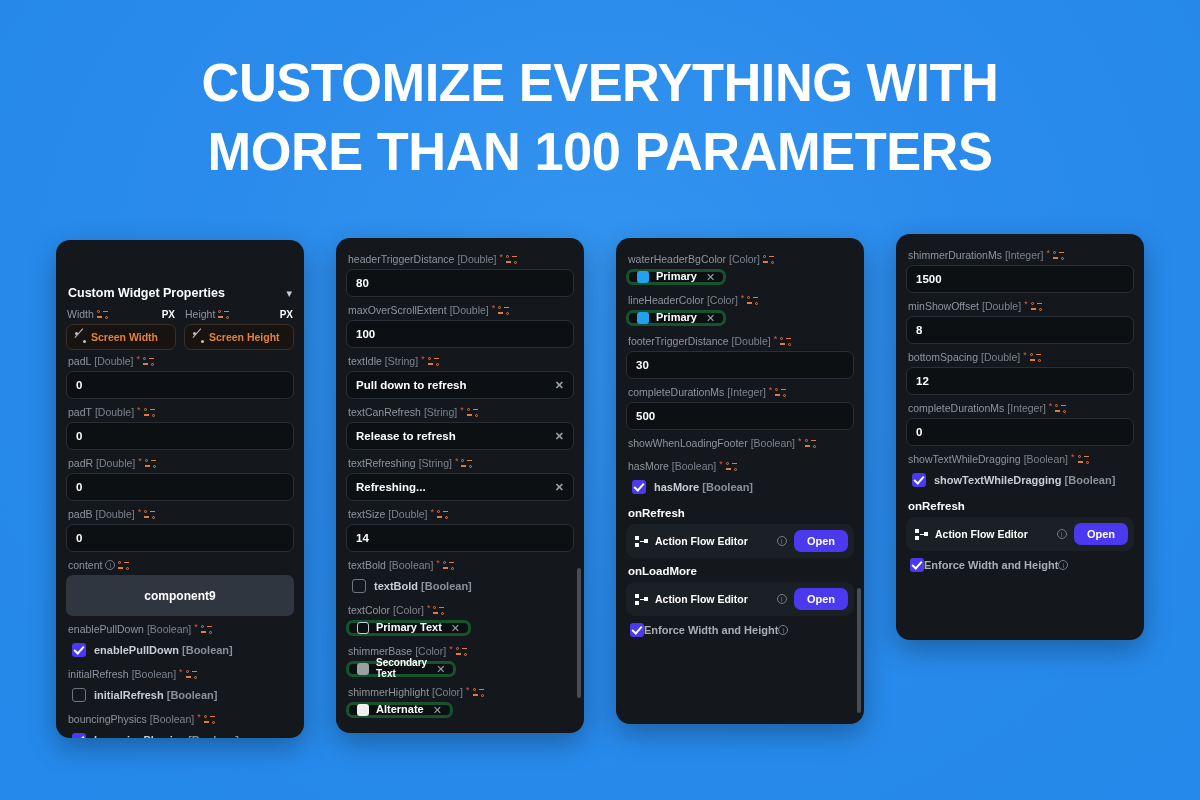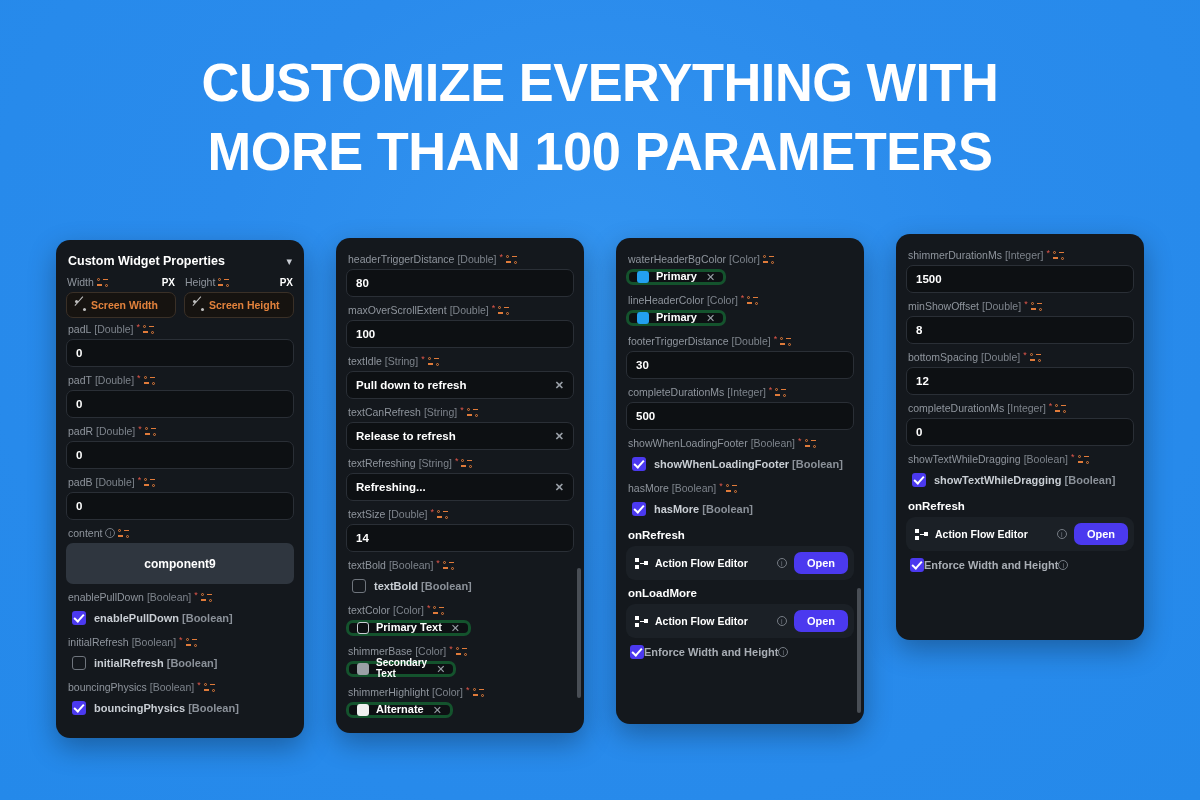--- a/index.html
+++ b/index.html
@@ -54,20 +54,21 @@
   .scrollbar {
     position: absolute; right: 3px; width: 4px;
     background: #5b6068; border-radius: 3px;
     opacity: 0.75;
   }
 
   
   .panel-header {
     display: flex; align-items: center; justify-content: space-between;
     padding: 4px 2px 8px 2px;
+    margin-top: 32px;
   }
   .panel-title { color: #ffffff; font-size: 12.5px; font-weight: bold; }
   .chev { color: #c7ccd3; font-size: 11px; line-height: 1; }
 
   
   .prop { margin-bottom: 2px; }
 
   .prop-label {
     display: flex; align-items: center; gap: 3px;
     color: #8f959d;
@@ -666,24 +667,20 @@
           <span>showWhenLoadingFooter</span>
           <span class="tname">[Boolean]</span>
           <span class="req">*</span>
           <span class="varicon">
               <i class="d1"></i>
               <i class="b1"></i>
               <i class="b2"></i>
               <i class="d2"></i>
             </span>
         </div>
-        <div class="cbrow">
-          <span class="cbox on"></span>
-          <span class="cblabel"><span>showWhenLoadingFooter</span> <span class="tname">[Boolean]</span></span>
-        </div>
       </div>
 
       <div class="prop">
         <div class="prop-label">
           <span>hasMore</span>
           <span class="tname">[Boolean]</span>
           <span class="req">*</span>
           <span class="varicon">
               <i class="d1"></i>
               <i class="b1"></i>

